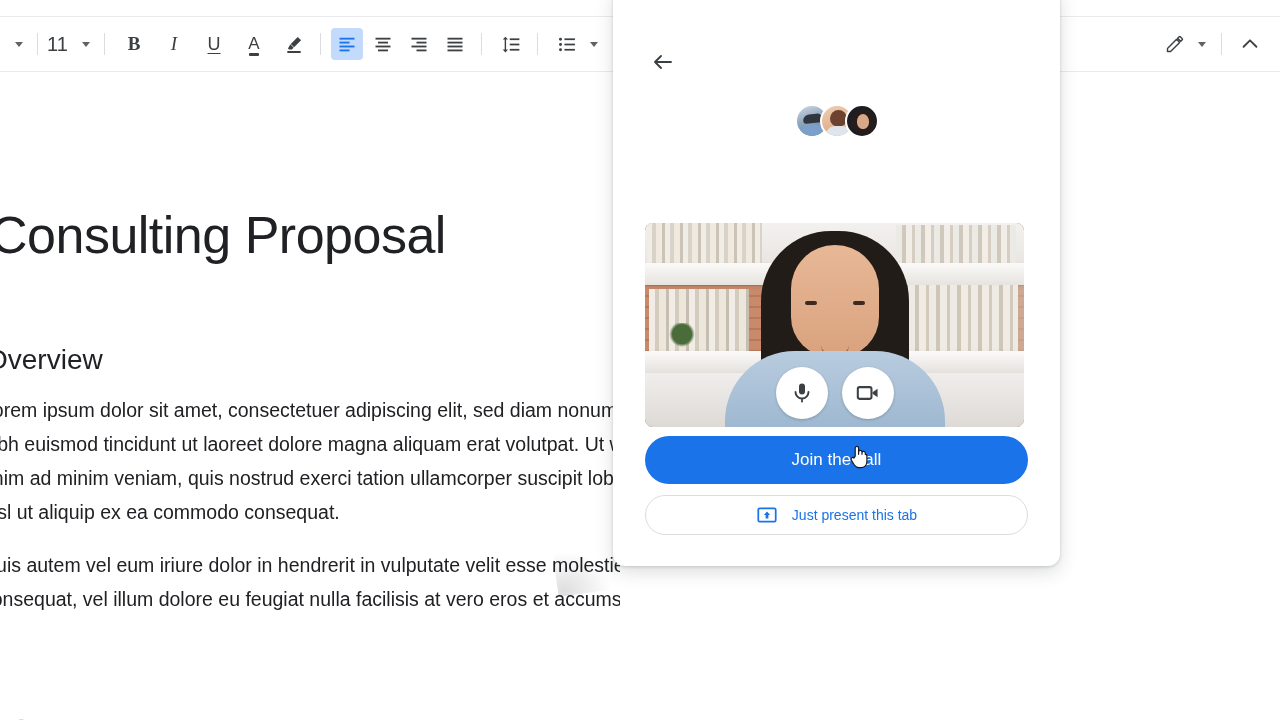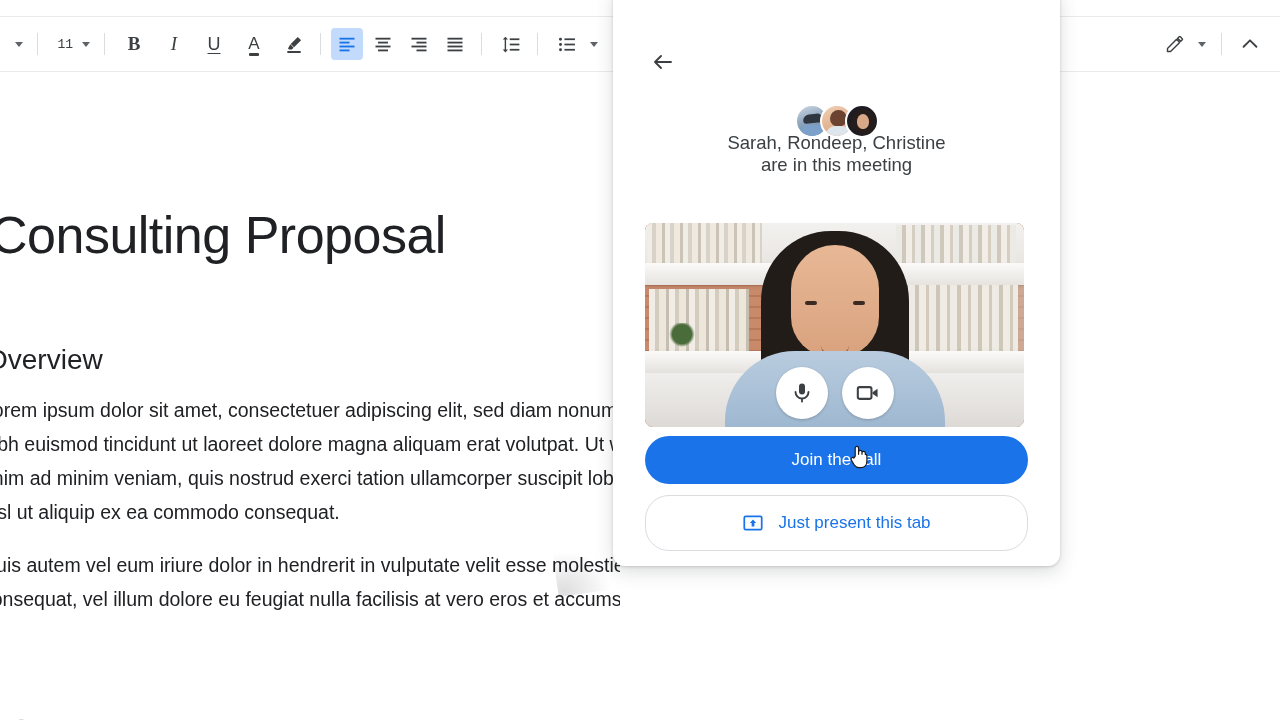--- a/index.html
+++ b/index.html
@@ -57,26 +57,25 @@
     border-left: 4.5px solid transparent;
     border-right: 4.5px solid transparent;
     border-top: 5px solid #5f6368;
   }
   .caret-box {
     width: 22px; height: 30px;
     display: flex; align-items: center; justify-content: center;
     flex: none;
   }
   .fontsize {
-    font-size: 13px;
+    font-size: 20px;
     color: #3c4043;
     min-width: 26px;
-    text-align: right;
+    text-align: left;
     padding: 0 2px;
-    font-family: Liberation Mono, monospace;
   }
   .bold-g  { font-weight: 700; font-size: 19px; font-family: "Liberation Serif", serif; }
   .ital-g  { font-style: italic; font-size: 19px; font-family: "Liberation Serif", serif; }
   .und-g   { font-size: 18px; text-decoration: underline; text-underline-offset: 3px; }
   .tcolor-g{ font-size: 17px; line-height: 1; position: relative; padding-bottom: 2px; }
   .tcolor-g::after {
     content: ""; position: absolute; left: 1px; right: 1px; bottom: -2px;
     height: 3px; background: #3c4043; border-radius: 1px;
   }
   svg { display: block; }
@@ -348,27 +347,27 @@
     font-size: 17px;
     display: flex;
     align-items: center;
     justify-content: center;
   }
   .btn-present {
     position: absolute;
     left: 32px;
     top: 509px;
     width: 383px;
-    height: 56px;
+    height: 40px;
     background: #ffffff;
     border: 1px solid #dadce0;
     box-sizing: border-box;
     border-radius: 24px;
     color: #1a73e8;
-    font-size: 17px;
+    font-size: 14px;
     display: flex;
     align-items: center;
     justify-content: center;
     gap: 14px;
   }
   .present-icon { color: #1a73e8; display: flex; align-items: center; }
 
   
   .cursor {
     position: absolute;
@@ -543,24 +542,20 @@
         </span>
       </div>
     </div>
 
     <div class="avatars">
       <div class="avatar av1"></div>
       <div class="avatar av2"></div>
       <div class="avatar av3"></div>
     </div>
 
-    <div class="participants">
-      <div>Sarah, Rondeep, Christine</div>
-      <div>are in this meeting</div>
-    </div>
 
     <div class="video">
       <div class="vbg">
         <div class="brick"></div>
         <div class="shelf-top"></div>
         <div class="shelf-books-l"></div>
         <div class="shelf-books-r"></div>
         <div class="shelf-mid"></div>
         <div class="books-l2"></div>
         <div class="books-r2"></div>

